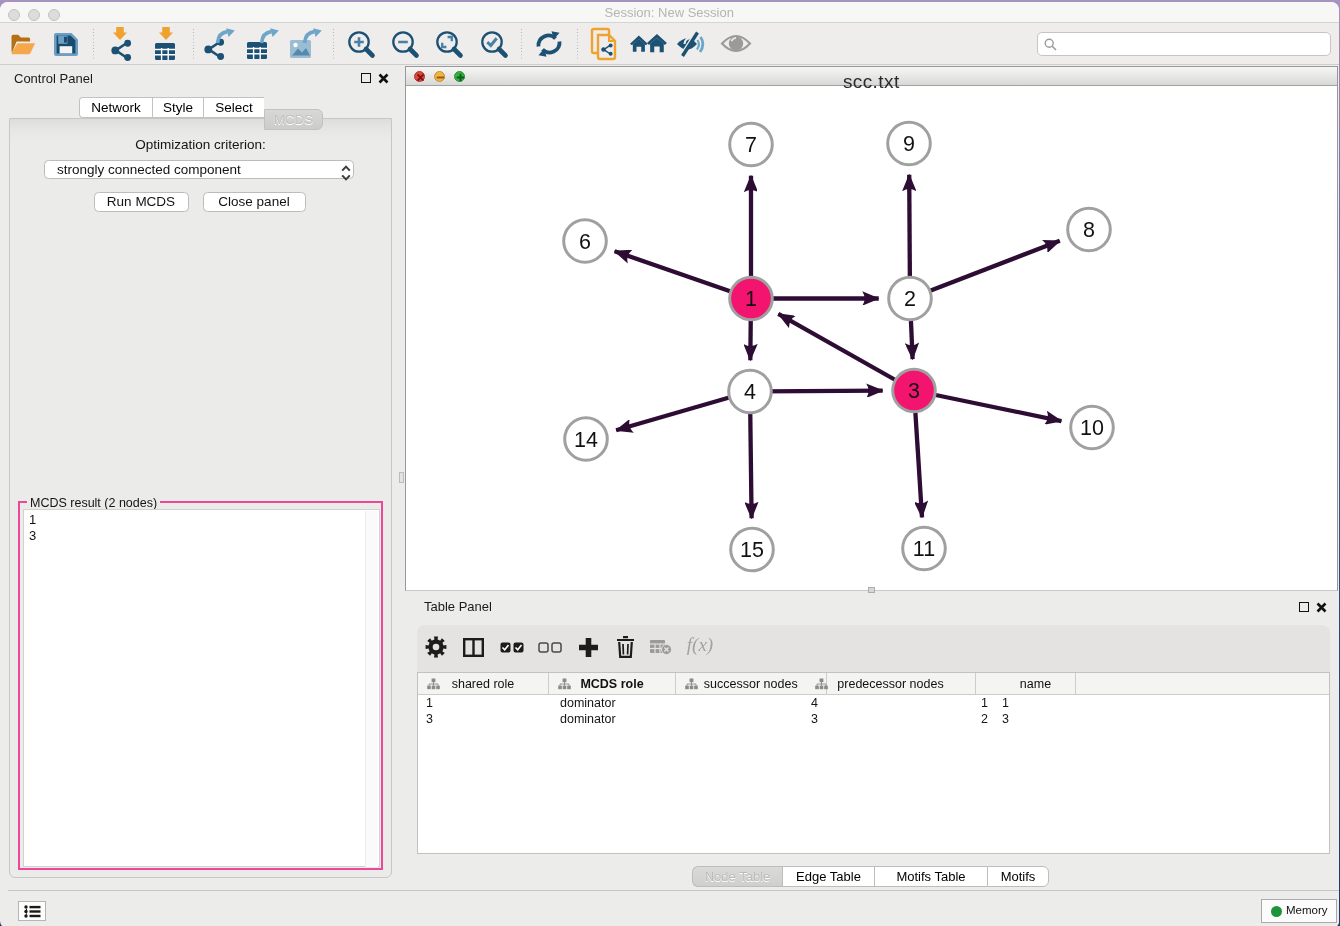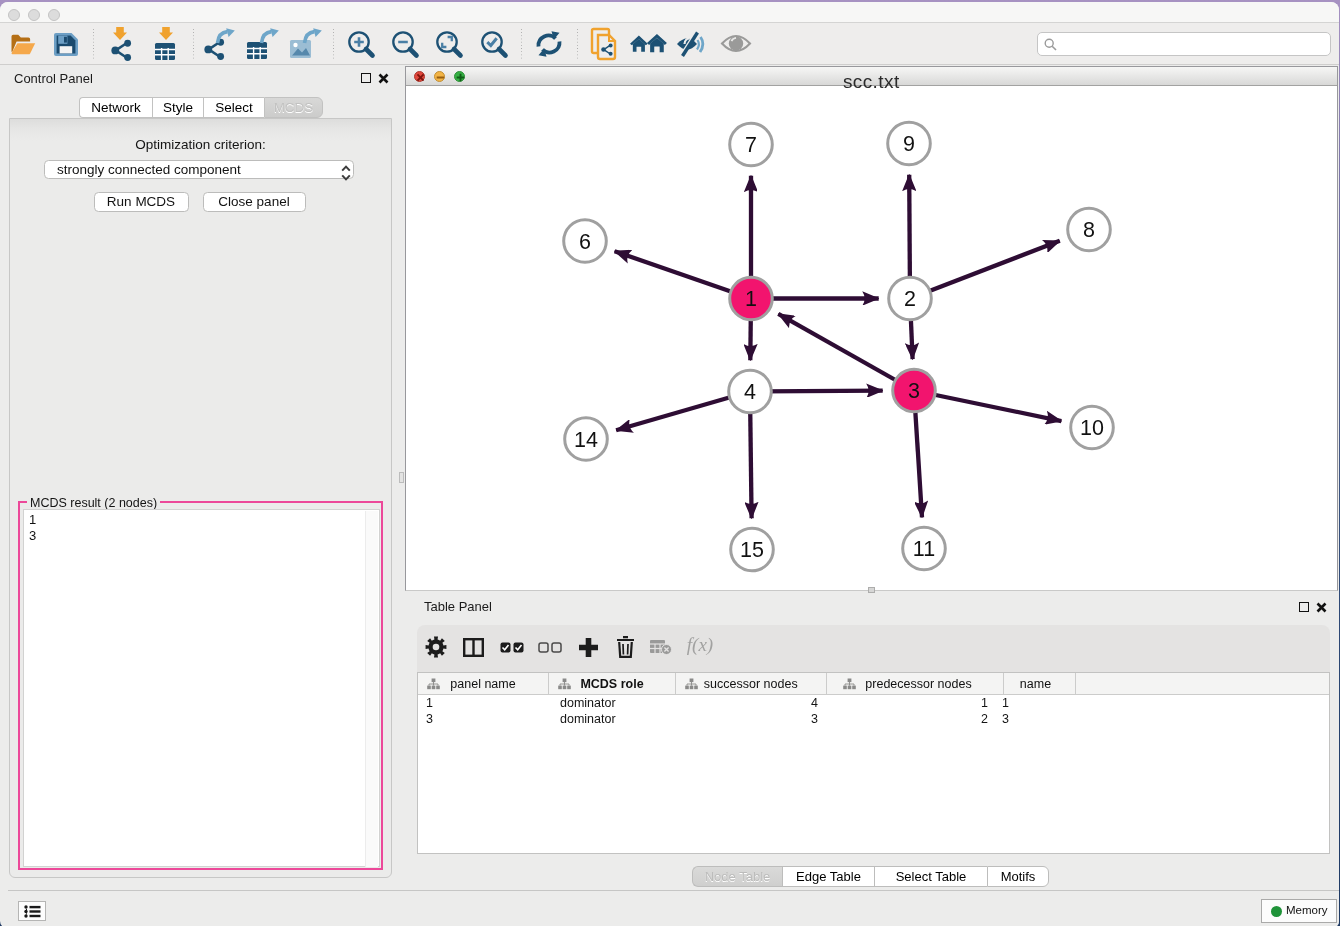--- a/index.html
+++ b/index.html
@@ -60,20 +60,21 @@
 #membtn { position:absolute; left:1253px; top:7.5px; width:76px; height:24px; background:#fcfcfc; border:1px solid #aaaaa9; font-size:11.5px; color:#111; }
 </style>
 </head>
 <body>
 <div id="win">
 
   <div id="titlebar">
     <div class="tl" style="left:8px;"></div>
     <div class="tl" style="left:28px;"></div>
     <div class="tl" style="left:48px;"></div>
+    <div id="title-text">Session: New Session</div>
   </div>
 
   <div id="toolbar">
     <div class="tbsep" style="left:93px;"></div>
       <div class="tbsep" style="left:193px;"></div>
       <div class="tbsep" style="left:333px;"></div>
       <div class="tbsep" style="left:521px;"></div>
       <div class="tbsep" style="left:577px;"></div>
       <div class="ticon" style="left:8.5px; top:11px; width:27px; height:22px;">
         <svg width="27" height="22" viewBox="0 0 30 26">
@@ -249,21 +250,21 @@
 
   <div id="cp-title">Control Panel</div>
   <div class="winbtn-sq" style="left:361px; top:71px;"></div>
   <div class="winbtn-x" style="left:378px; top:71px;"><svg width="11" height="11" viewBox="0 0 11 11">
         <path d="M1.5,1.5 L9.5,9.5 M9.5,1.5 L1.5,9.5" stroke="#111" stroke-width="2.6"></path>
       </svg></div>
   <div id="cp-panel"></div>
   <div class="tab" style="left:79px; width:73px; border-radius:4px 0 0 4px;">Network</div>
   <div class="tab" style="left:152px; width:51px;">Style</div>
   <div class="tab" style="left:203px; width:61px;">Select</div>
-  <div class="tab" style="left:264px; width:59px; border-right:1px solid #c2c2c1; border-radius:0 6px 6px 0; background:linear-gradient(180deg,#d8d8d7,#cccccb); color:#c2c2c1; text-shadow:0 1px 0 #fff;">MCDS</div>
+  <div class="tab" style="left:264px; width:59px; border-right:1px solid #c2c2c1; border-radius:0 6px 6px 0; background:linear-gradient(180deg,#d8d8d7,#cccccb); color:#c2c2c1; text-shadow:0 1px 0 #fff;margin-top:12px;">MCDS</div>
   <div id="opt-label">Optimization criterion:</div>
   <div id="dropdown">strongly connected component
     <svg width="12" height="16" viewBox="0 0 12 16" style="position:absolute; right:1.5px; top:4.5px;">
       <path d="M2.2,5.6 L6,1.6 L9.8,5.6" fill="none" stroke="#3c3c3c" stroke-width="2"></path>
       <path d="M2.2,10.4 L6,14.4 L9.8,10.4" fill="none" stroke="#3c3c3c" stroke-width="2"></path>
     </svg>
   </div>
   <div class="btn" style="left:93.5px; width:95px;">Run MCDS</div>
   <div class="btn" style="left:202.5px; width:103px;">Close panel</div>
   <div id="fs">
@@ -408,21 +409,21 @@
       <div class="th" style="left:0.0px; width:131.0px;">
           <svg width="13" height="12" viewBox="0 0 13 12">
             <g fill="#8a8a89">
               <rect x="4.6" y="0.5" width="3.8" height="3.6"></rect>
               <rect x="0.2" y="7.6" width="3.6" height="3.6"></rect>
               <rect x="4.7" y="7.6" width="3.6" height="3.6"></rect>
               <rect x="9.2" y="7.6" width="3.6" height="3.6"></rect>
               <path d="M6.5,4 L6.5,7.6 M2,7.6 L2,6 L11,6 L11,7.6" stroke="#8a8a89" stroke-width="0.9" fill="none"></path>
             </g>
           </svg>
-          <span>panel name</span>
+          <span>shared role</span>
         </div>
         <div class="th" style="left:131.0px; width:127.0px;font-weight:bold;">
           <svg width="13" height="12" viewBox="0 0 13 12">
             <g fill="#8a8a89">
               <rect x="4.6" y="0.5" width="3.8" height="3.6"></rect>
               <rect x="0.2" y="7.6" width="3.6" height="3.6"></rect>
               <rect x="4.7" y="7.6" width="3.6" height="3.6"></rect>
               <rect x="9.2" y="7.6" width="3.6" height="3.6"></rect>
               <path d="M6.5,4 L6.5,7.6 M2,7.6 L2,6 L11,6 L11,7.6" stroke="#8a8a89" stroke-width="0.9" fill="none"></path>
             </g>
@@ -434,21 +435,21 @@
             <g fill="#8a8a89">
               <rect x="4.6" y="0.5" width="3.8" height="3.6"></rect>
               <rect x="0.2" y="7.6" width="3.6" height="3.6"></rect>
               <rect x="4.7" y="7.6" width="3.6" height="3.6"></rect>
               <rect x="9.2" y="7.6" width="3.6" height="3.6"></rect>
               <path d="M6.5,4 L6.5,7.6 M2,7.6 L2,6 L11,6 L11,7.6" stroke="#8a8a89" stroke-width="0.9" fill="none"></path>
             </g>
           </svg>
           <span>successor nodes</span>
         </div>
-        <div class="th" style="left:416px; width:170.0px;">
+        <div class="th" style="left:388px; width:170.0px;">
           <svg width="13" height="12" viewBox="0 0 13 12">
             <g fill="#8a8a89">
               <rect x="4.6" y="0.5" width="3.8" height="3.6"></rect>
               <rect x="0.2" y="7.6" width="3.6" height="3.6"></rect>
               <rect x="4.7" y="7.6" width="3.6" height="3.6"></rect>
               <rect x="9.2" y="7.6" width="3.6" height="3.6"></rect>
               <path d="M6.5,4 L6.5,7.6 M2,7.6 L2,6 L11,6 L11,7.6" stroke="#8a8a89" stroke-width="0.9" fill="none"></path>
             </g>
           </svg>
           <span>predecessor nodes</span>
@@ -463,21 +464,21 @@
       <div class="td" style="left:408px; width:162px; top:23.0px; text-align:right;">1</div>
       <div class="td" style="left:584px; top:23.0px;">1</div>
       <div class="td" style="left:8px; top:39.5px;">3</div>
       <div class="td" style="left:142px; top:39.5px;">dominator</div>
       <div class="td" style="left:258px; width:142px; top:39.5px; text-align:right;">3</div>
       <div class="td" style="left:408px; width:162px; top:39.5px; text-align:right;">2</div>
       <div class="td" style="left:584px; top:39.5px;">3</div>
   </div>
   <div class="tabb" style="left:692px; width:90px; border-radius:6px 0 0 6px; background:linear-gradient(180deg,#dadad9,#cfcfce); color:#bcbcbb; text-shadow:0 1px 0 #fff;">Node Table</div>
   <div class="tabb" style="left:782px; width:92px;">Edge Table</div>
-  <div class="tabb" style="left:874px; width:113px;">Select Table</div>
+  <div class="tabb" style="left:874px; width:113px;">Motifs Table</div>
   <div class="tabb" style="left:987px; width:62px; border-right:1px solid #bdbdbc; border-radius:0 6px 6px 0;">Motifs</div>
 
   <div id="statusbar">
     <div id="listbtn">
         <svg width="17" height="13" viewBox="0 0 17 13" style="position:absolute;left:5px;top:3px;">
 <g fill="#1a1a1a">
             <circle cx="2" cy="2" r="1.7"></circle>
             <circle cx="2" cy="6.5" r="1.7"></circle>
             <circle cx="2" cy="11" r="1.7"></circle>
 <rect x="2" y="3.8" width="1" height="1.2"></rect>

